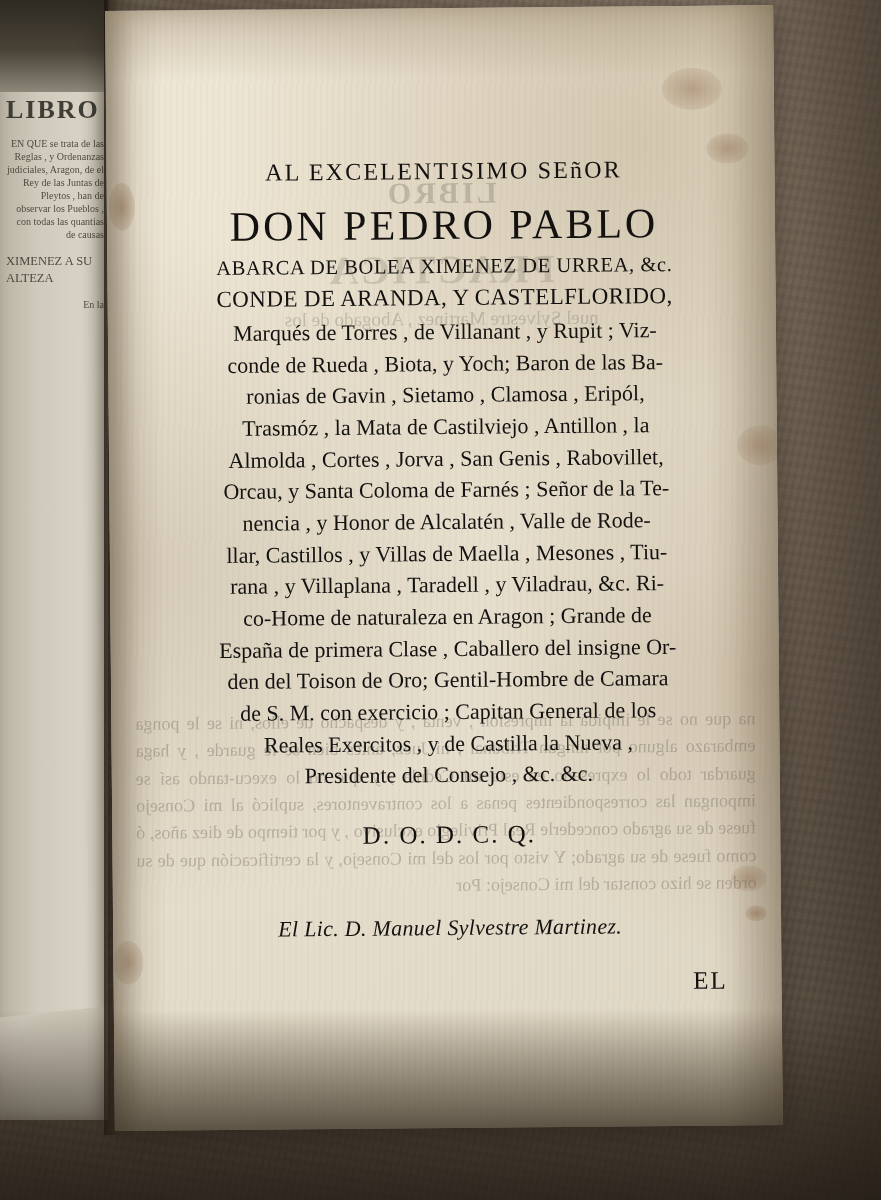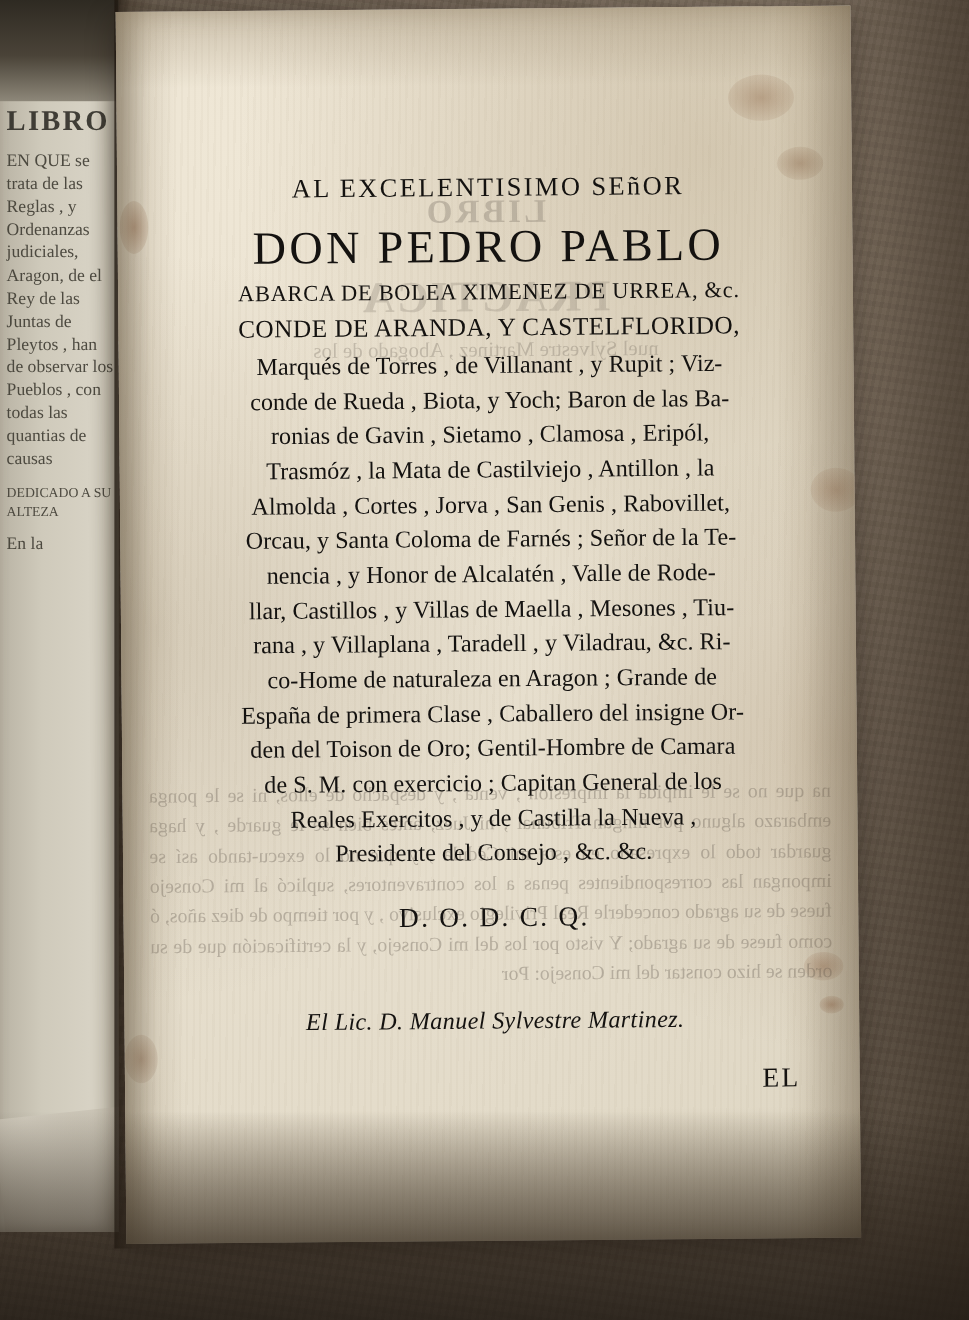--- a/index.html
+++ b/index.html
@@ -77,22 +77,23 @@
     line-height: 1.05;
     margin-bottom: 14px;
     color: #2c2a24;
   }
   .verso-block {
     font-size: 12.5px;
     line-height: 1.32;
     margin-bottom: 12px;
   }
   .verso-block.small {
-    font-size: 16px;
+    font-size: 10px;
     line-height: 1.3;
+    text-align: right;
   }
   .verso-spine-shadow {
     position: absolute;
     left: 104px;
     top: 0;
     width: 34px;
     height: 1135px;
     background: linear-gradient(90deg, rgba(30,22,14,0.75) 0%, rgba(60,48,34,0.35) 45%, rgba(90,78,60,0.05) 100%);
   }
   .verso-bottom-curl {
@@ -264,21 +265,21 @@
 <div id="page">
 
   <div class="desk"></div>
   <div class="desk-grain"></div>
 
   <div class="verso">
     <div class="verso-top-dark"></div>
     <div class="verso-text">
       <div class="verso-head">LIBRO</div>
       <div class="verso-block small">EN QUE se trata de las Reglas , y Ordenanzas judiciales, Aragon, de el Rey de las Juntas de Pleytos , han de observar los Pueblos , con todas las quantias de causas</div>
-      <div class="verso-block">DEDICADO A SU ALTEZA</div>
+      <div class="verso-block">XIMENEZ A SU ALTEZA</div>
       <div class="verso-block small">En la</div>
     </div>
     <div class="verso-bottom-curl"></div>
   </div>
   <div class="verso-spine-shadow"></div>
 
   <div class="recto">
     <div class="paper-tex"></div>
 
     <div class="stain s1"></div>

